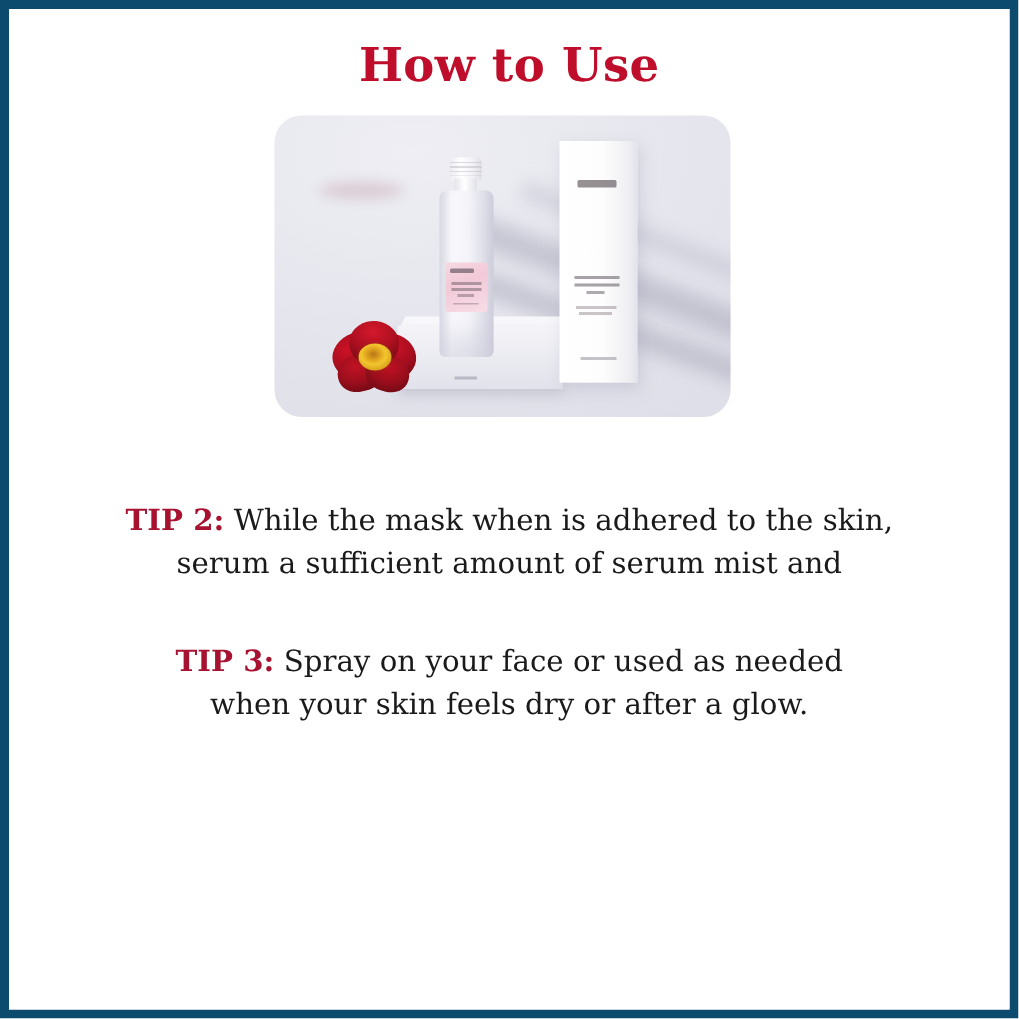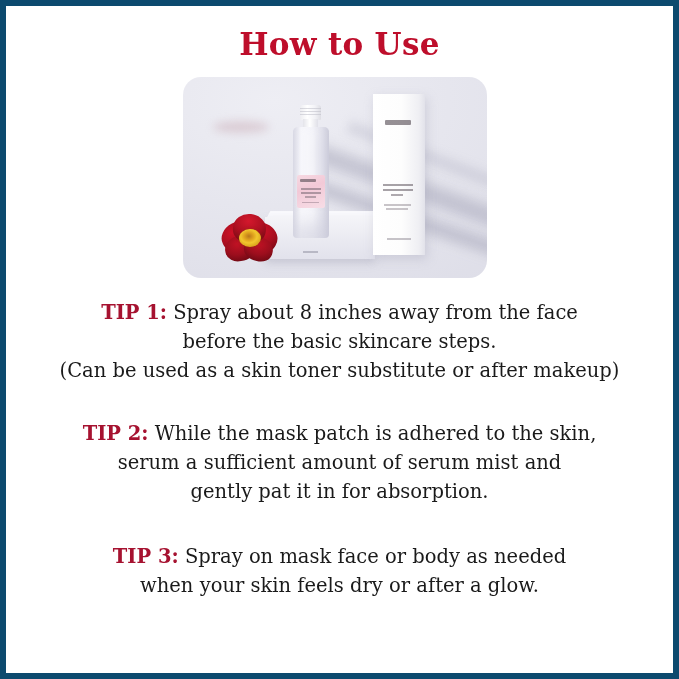--- a/index.html
+++ b/index.html
@@ -293,36 +293,29 @@
         <div class="petal p4"></div>
         <div class="petal p3"></div>
         <div class="petal p5"></div>
         <div class="petal p2"></div>
         <div class="flower-center"></div>
       </div>
     </div>
 
     <div class="tips">
 
-      <div class="tip-block b1">
-        <span class="tip-label">TIP 1:</span>
-        <span>Spray about 8 inches away from the face</span>
-        <span class="tip-line">before the basic skincare steps.</span>
-        <span class="tip-line">(Can be used as a skin toner substitute or after makeup)</span>
-      </div>
 
       <div class="tip-block b2">
         <span class="tip-label">TIP 2:</span>
-        <span>While the mask patch is adhered to the skin,</span>
+        <span>While the mask when is adhered to the skin,</span>
         <span class="tip-line">serum a sufficient amount of serum mist and</span>
-        <span class="tip-line">gently pat it in for absorption.</span>
       </div>
 
       <div class="tip-block b3">
         <span class="tip-label">TIP 3:</span>
-        <span>Spray on mask face or body as needed</span>
+        <span>Spray on your face or used as needed</span>
         <span class="tip-line">when your skin feels dry or after a glow.</span>
       </div>
 
     </div>
 
   </div>
 </div>
 
 </body></html>

